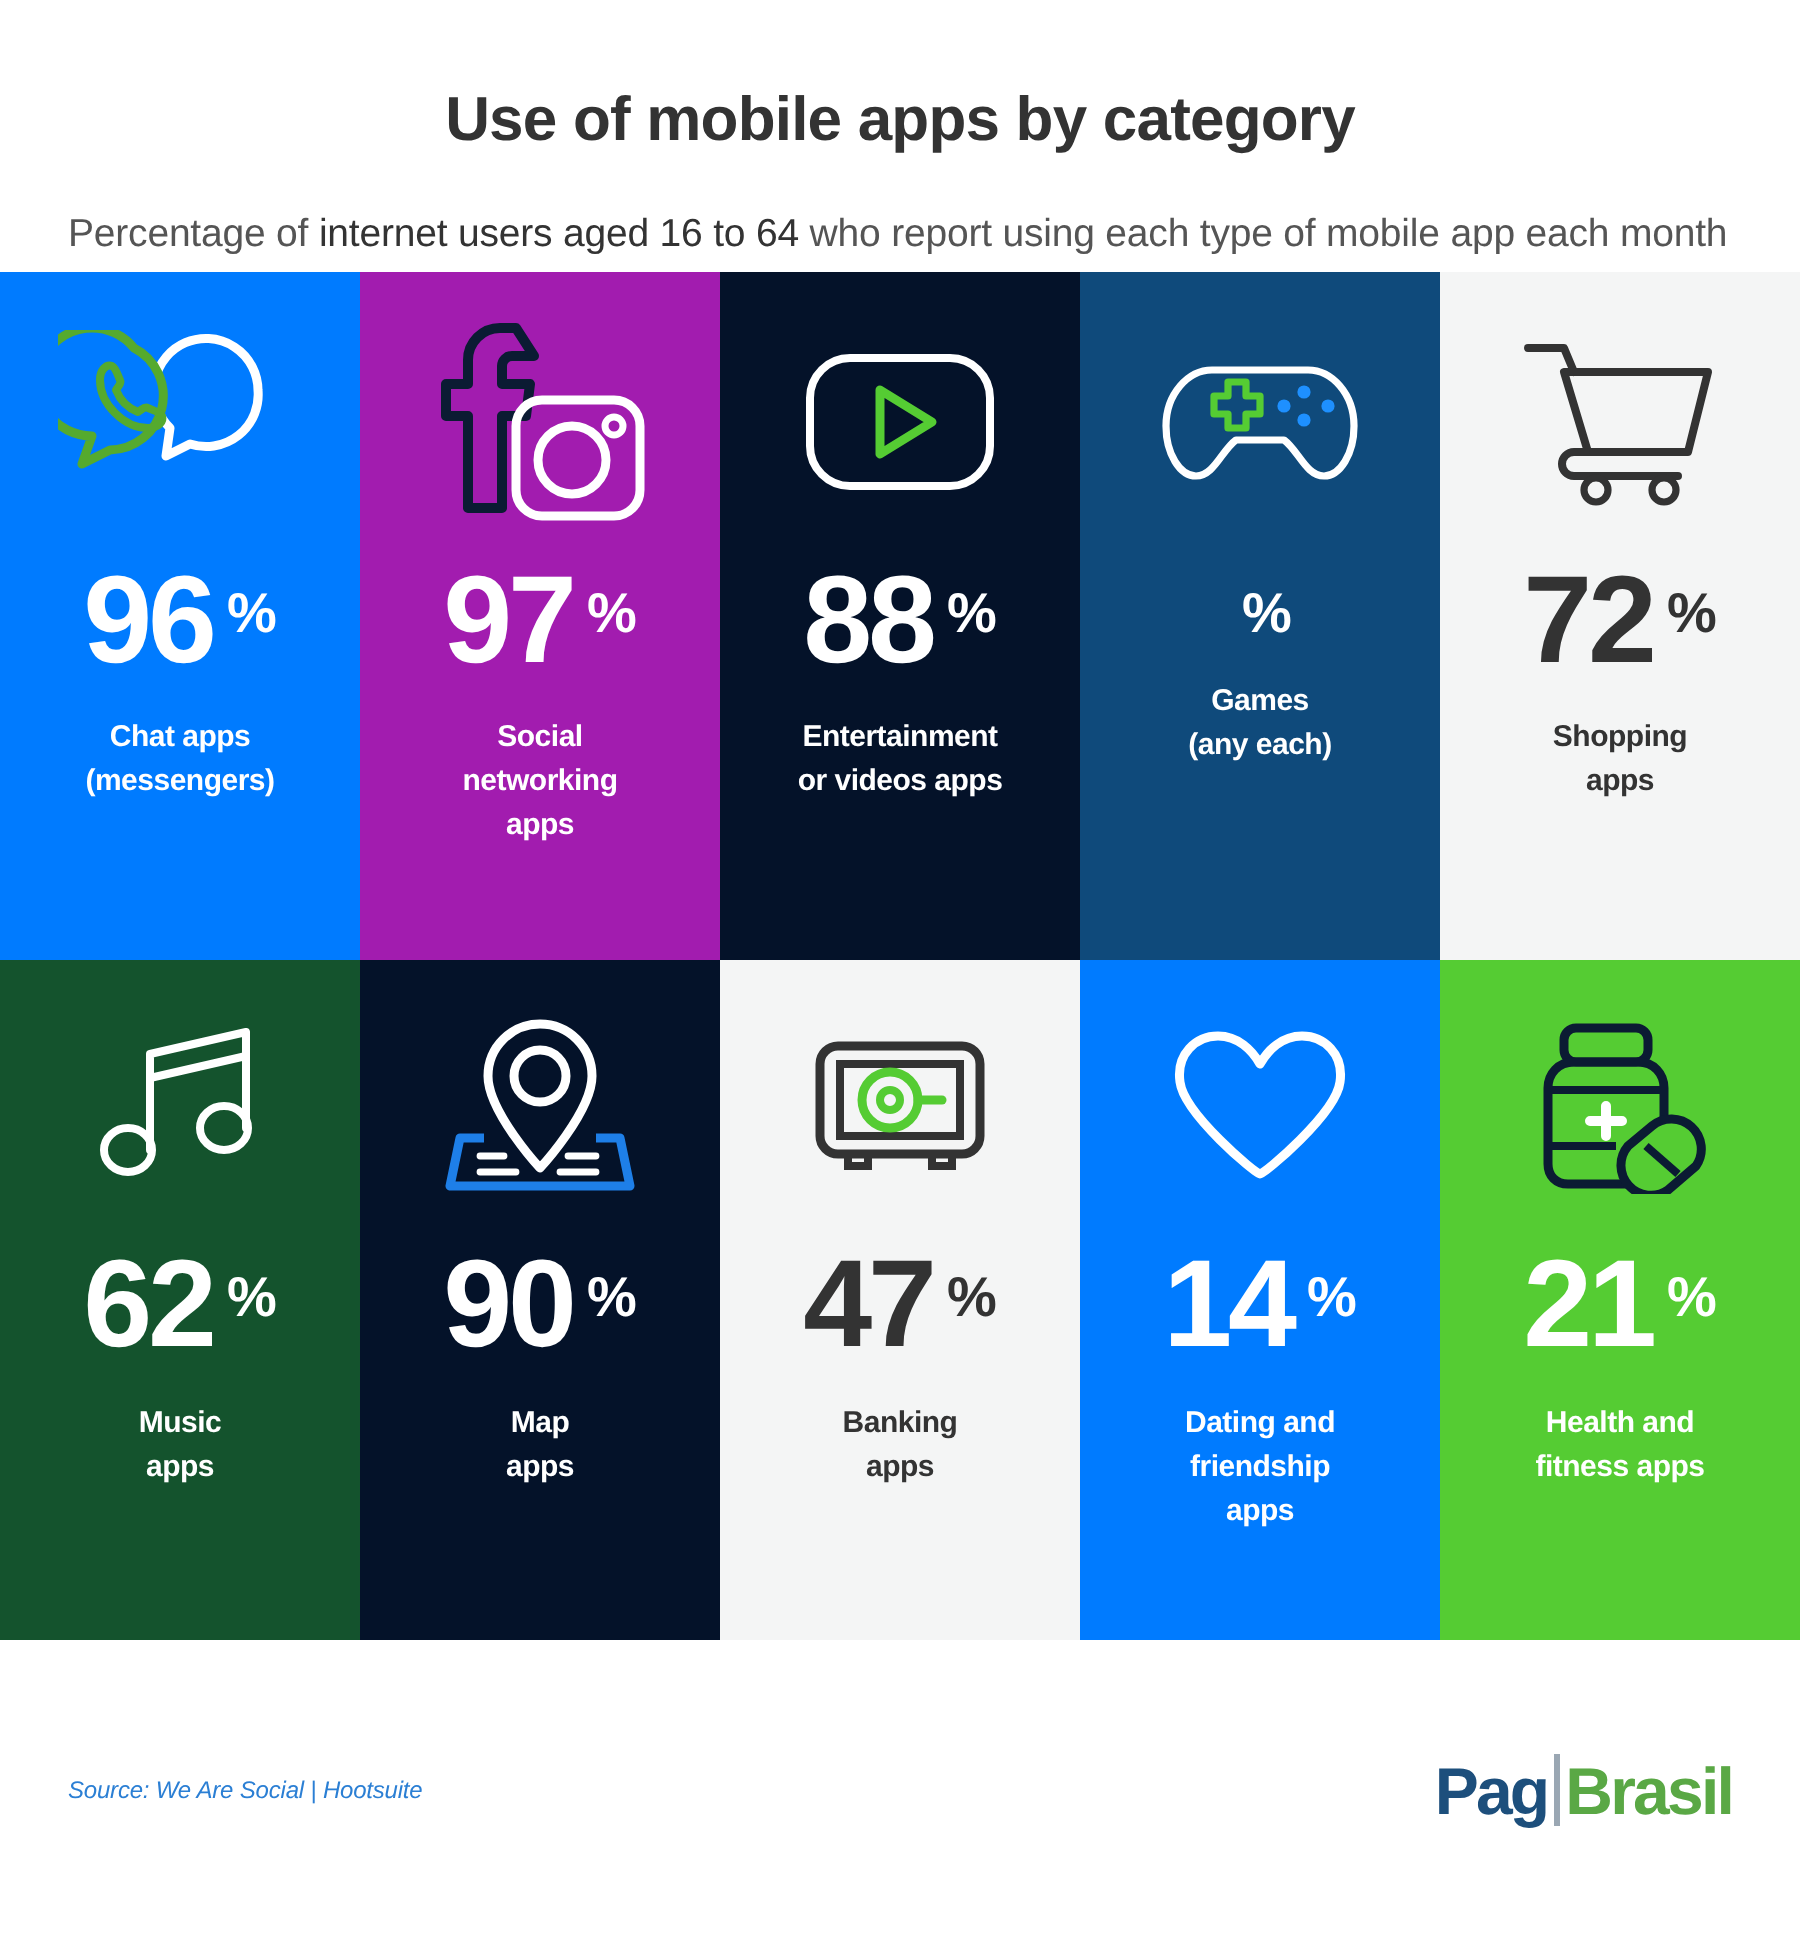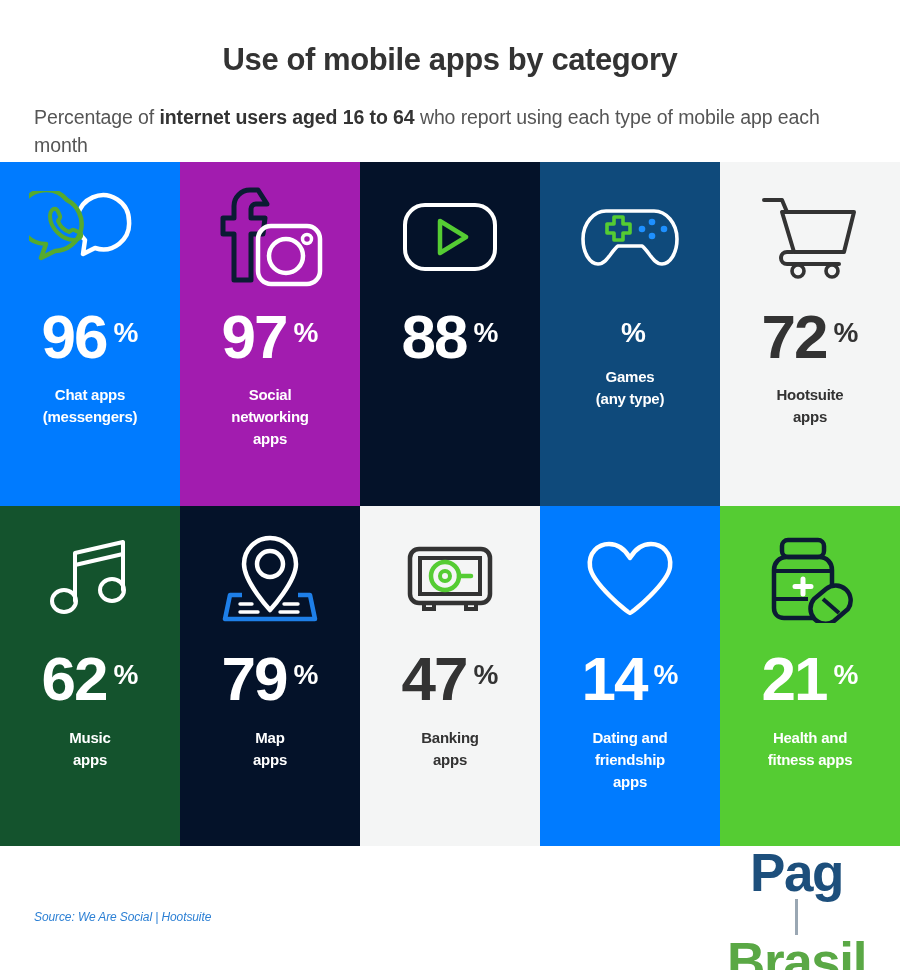--- a/index.html
+++ b/index.html
@@ -18,42 +18,42 @@
     height: 970px;
     position: relative;
     background: #ffffff;
     display: flex;
     flex-direction: column;
   }
 
   
   .header {
     padding: 32px 34px 16px 34px;
-    height: 162px;
+    height: 136px;
     box-sizing: border-box;
   }
   .title {
     text-align: center;
     font-size: 31px;
     font-weight: bold;
     color: #333333;
     letter-spacing: -0.4px;
     margin: 0;
     padding-top: 10px;
   }
   .subtitle {
     margin: 26px 0 0 0;
     font-size: 19.5px;
     line-height: 1.42;
     color: #555555;
     letter-spacing: -0.1px;
   }
   .subtitle b {
     color: #333333;
-    font-weight: bold;
+    font-weight: normal;
     margin-top: 36px;
   }
 
   
   .grid {
     display: grid;
     grid-template-columns: 180px 180px 180px 180px 180px;
     grid-template-rows: 344px 340px;
     width: 717px;
   }
@@ -126,25 +126,24 @@
   }
   .source {
     font-size: 12px;
     color: #2b7fd4;
     letter-spacing: -0.1px;
     font-style: italic;
   }
   .logo {
     display: flex;
     align-items: center;
-    font-size: 53px;
+    font-size: 33px;
     font-weight: bold;
     letter-spacing: -1.4px;
     line-height: 1;
-    flex-direction: column;
   }
   .logo-pag { color: #1d4f7c; }
   .logo-sep {
     width: 3px;
     height: 36px;
     background: #9aa7b3;
     margin: 0 3px;
     display: inline-block;
   }
   .logo-brasil { color: #5aa845; }
@@ -203,58 +202,62 @@
       <div class="icon-wrap">
         <svg width="96" height="70" viewBox="0 0 96 70">
           <rect x="3" y="3" width="90" height="64" rx="20" fill="none" stroke="#ffffff" stroke-width="4"></rect>
           <path d="M38 19 l26 16 l-26 16 z" fill="none" stroke="#55CC33" stroke-width="4.5" stroke-linejoin="round"></path>
         </svg>
       </div>
       <div class="value-row">
         <span class="value-num">88</span>
         <span class="value-pct">%</span>
       </div>
+      <div class="tile-label">
+        <div>Entertainment</div>
+        <div>or videos apps</div>
+      </div>
     </div>
 
     <div class="tile r1 theme-dark" style="background:#0F4A7B">
       <div class="icon-wrap">
         <svg width="100" height="62" viewBox="0 0 100 62">
           <path d="M26 5 h48 c12 0 23 12 23 28 c0 14 -7 25 -15 25 c-9 0 -13 -13 -20 -18 h-24 c-7 5 -11 18 -20 18 c-8 0 -15 -11 -15 -25 c0 -16 11 -28 23 -28 z" fill="none" stroke="#ffffff" stroke-width="3.6" stroke-linejoin="round"></path>
           <path d="M27 18 h7 v-7 h9 v7 h7 v9 h-7 v7 h-9 v-7 h-7 z" fill="none" stroke="#55CC33" stroke-width="3.6" stroke-linejoin="round"></path>
           <circle cx="72" cy="16" r="3.3" fill="#1E90FF"></circle>
           <circle cx="84" cy="23" r="3.3" fill="#1E90FF"></circle>
           <circle cx="72" cy="30" r="3.3" fill="#1E90FF"></circle>
           <circle cx="62" cy="23" r="3.3" fill="#1E90FF"></circle>
         </svg>
       </div>
       <div class="value-row">
         <span class="value-pct">%</span>
       </div>
       <div class="tile-label">
         <div>Games</div>
-        <div>(any type)</div>
+        <div>(any each)</div>
       </div>
     </div>
 
     <div class="tile r1 theme-light" style="background:#F4F5F5">
       <div class="icon-wrap">
         <svg width="100" height="84" viewBox="0 0 100 84">
           <path d="M4 5 h18 l5 12" fill="none" stroke="#333333" stroke-width="4" stroke-linecap="round" stroke-linejoin="round"></path>
           <path d="M22 17 h72 l-10 40 h-50 z" fill="none" stroke="#333333" stroke-width="4" stroke-linejoin="round"></path>
           <path d="M33 57 h-6 a6 6 0 0 0 0 12 h52" fill="none" stroke="#333333" stroke-width="4" stroke-linecap="round" stroke-linejoin="round"></path>
           <circle cx="38" cy="76" r="6" fill="none" stroke="#333333" stroke-width="3.6"></circle>
           <circle cx="72" cy="76" r="6" fill="none" stroke="#333333" stroke-width="3.6"></circle>
         </svg>
       </div>
       <div class="value-row">
         <span class="value-num">72</span>
         <span class="value-pct">%</span>
       </div>
       <div class="tile-label">
-        <div>Hootsuite</div>
+        <div>Shopping</div>
         <div>apps</div>
       </div>
     </div>
 
     <div class="tile r2 theme-dark" style="background:#14532d">
       <div class="icon-wrap">
         <svg width="80" height="82" viewBox="0 0 80 82">
           <path d="M25 62 v-48 l48 -11 v48" fill="none" stroke="#ffffff" stroke-width="4" stroke-linejoin="round" stroke-linecap="round"></path>
           <path d="M25 26 l48 -11" fill="none" stroke="#ffffff" stroke-width="4" stroke-linecap="round"></path>
           <ellipse cx="14" cy="62" rx="12" ry="11" fill="none" stroke="#ffffff" stroke-width="4"></ellipse>
@@ -274,21 +277,21 @@
     <div class="tile r2 theme-dark" style="background:#041229">
       <div class="icon-wrap">
         <svg width="96" height="92" viewBox="0 0 96 92">
           <path d="M20 61 h-12 l-5 24 h90 l-5 -24 h-12" fill="none" stroke="#1E7FE8" stroke-width="4.5" stroke-linejoin="round"></path>
           <path d="M48 4 a26 26 0 0 0 -26 26 c0 18 26 46 26 46 s26 -28 26 -46 a26 26 0 0 0 -26 -26 z" fill="#041229" stroke="#ffffff" stroke-width="4.5" stroke-linejoin="round"></path>
           <circle cx="48" cy="30" r="13" fill="none" stroke="#ffffff" stroke-width="4.5"></circle>
           <path d="M18 70 h12 M18 78 h18 M62 70 h14 M58 78 h18" fill="none" stroke="#ffffff" stroke-width="3.4" stroke-linecap="round"></path>
         </svg>
       </div>
       <div class="value-row">
-        <span class="value-num">79</span>
+        <span class="value-num">90</span>
         <span class="value-pct">%</span>
       </div>
       <div class="tile-label">
         <div>Map</div>
         <div>apps</div>
       </div>
     </div>
 
     <div class="tile r2 theme-light" style="background:#F4F5F5">
       <div class="icon-wrap">

